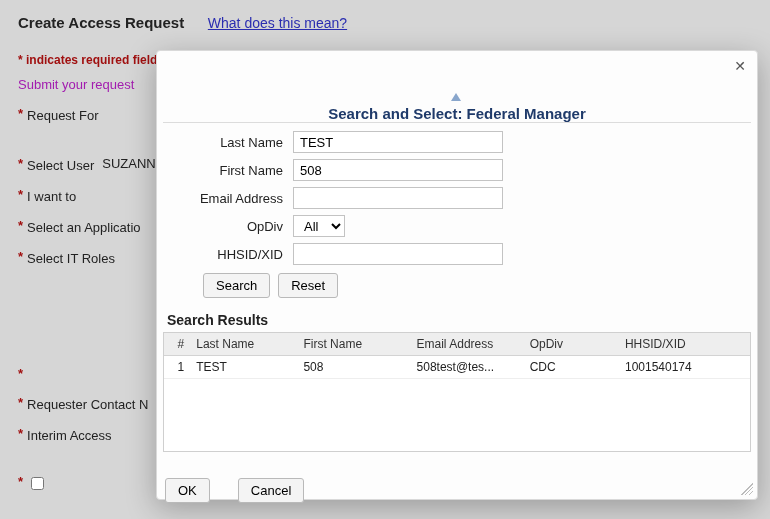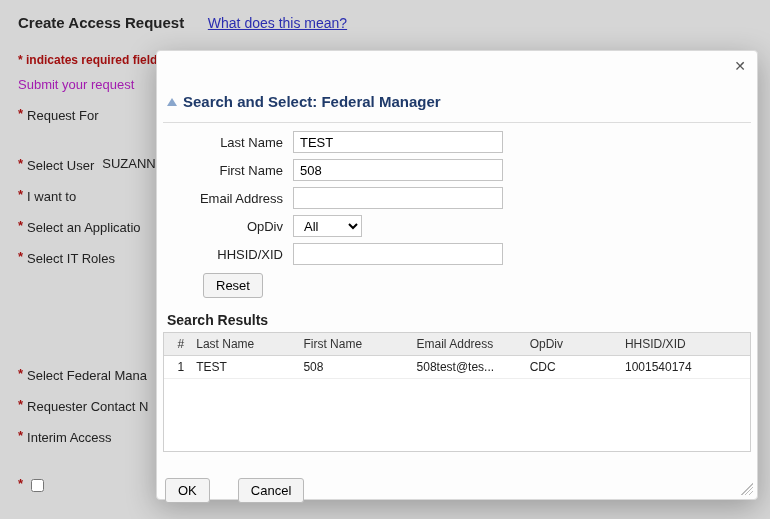--- a/index.html
+++ b/index.html
@@ -73,28 +73,29 @@
     width: 18px;
     height: 18px;
     text-align: center;
     line-height: 18px;
     color: #555;
     font-size: 14px;
     cursor: pointer;
   }
   .dlg-header {
     margin-top: 32px;
-    padding: 4px 4px 12px 4px;
+    padding: 4px 4px 0 4px;
     border-bottom: 1px solid #dcdcdc;
     font-weight: bold;
     font-size: 15px;
     color: #1f3a6a;
     display: flex;
     align-items: center;
     gap: 4px;
+    flex-direction: column;
   }
   .disclose {
     width: 0; height: 0;
     border-left: 5px solid transparent;
     border-right: 5px solid transparent;
     border-bottom: 8px solid #89a6cc;
     transform: rotate(0deg);
     margin-right: 2px;
   }
   .form-grid {
@@ -112,21 +113,21 @@
     padding-right: 4px;
   }
   .form-grid input[type="text"], .form-grid select {
     border: 1px solid #c3c3c3;
     background: #fff;
     height: 22px;
     padding: 2px 6px;
     font-size: 13px;
     width: 210px;
   }
-  .form-grid select.opdiv { width: 69px; }
+  .form-grid select.opdiv { width: 52px; }
   .btn-row {
     margin-top: 8px;
     padding-left: 40px;
     display: flex;
     gap: 8px;
   }
   .btn {
     background: #f4f4f4;
     border: 1px solid #b9b9b9;
     border-radius: 3px;
@@ -253,21 +254,20 @@
           <input type="checkbox" style="">
         </label>
       <label>
           <input type="checkbox" style="">
         </label>
     </div>
   </div>
 
   <div class="field-row">
     <span class="star">*</span>
-    <span class="field-label">Select Federal Mana</span>
   </div>
 
   <div class="field-row">
     <span class="star">*</span>
     <span class="field-label">Requester Contact N</span>
   </div>
 
   <div class="field-row">
     <span class="star">*</span>
     <span class="field-label">Interim Access</span>
@@ -310,20 +310,21 @@
     <span class="lbl">OpDiv</span>
     <select class="opdiv">
       <option>All</option>
     </select>
 
     <span class="lbl">HHSID/XID</span>
     <input type="text" value="" style="">
   </div>
 
   <div class="btn-row">
+    <button class="btn">Search</button>
     <button class="btn">Reset</button>
   </div>
 
   <div class="results-title">Search Results</div>
   <div class="results-wrap">
     <table class="results">
       <thead>
         <tr>
           <th class="idx">#</th>
           <th>Last Name</th>

